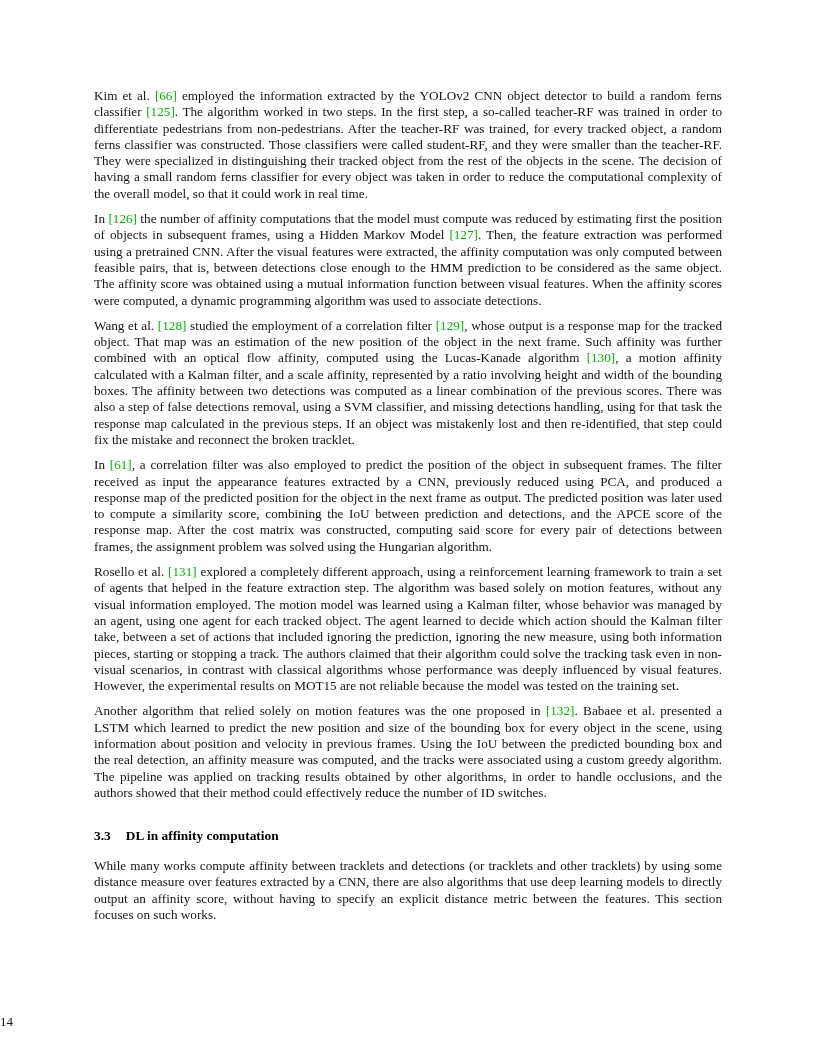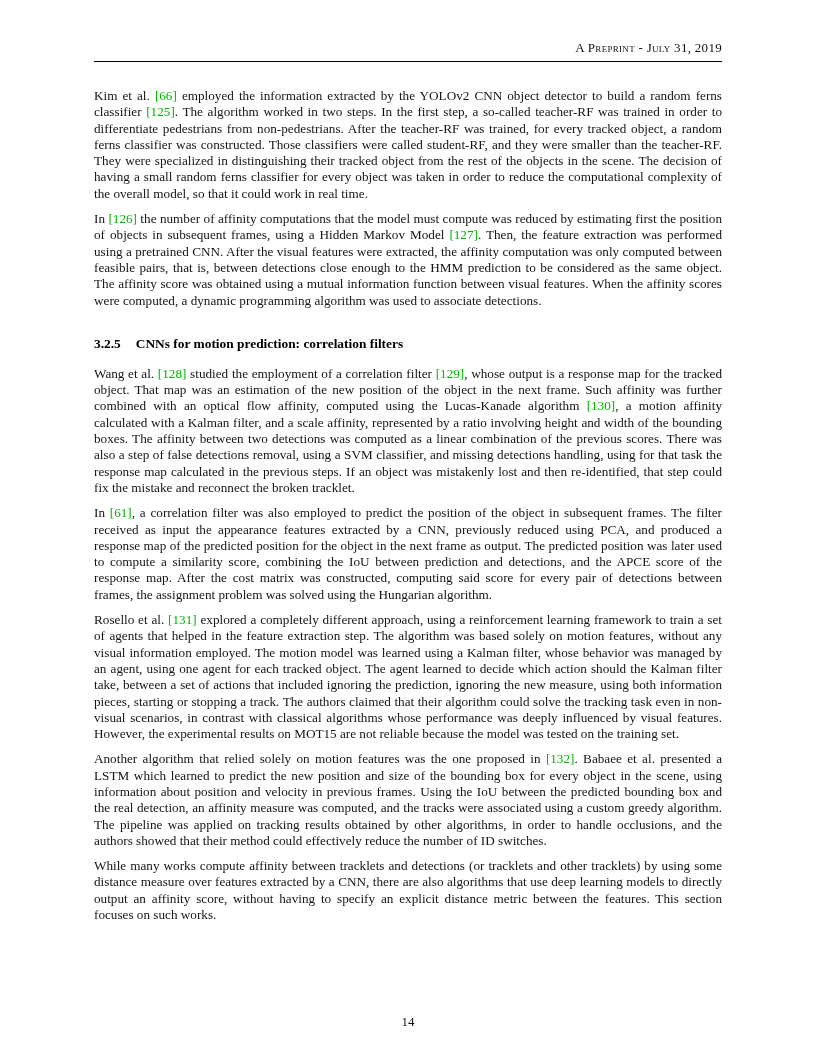--- a/index.html
+++ b/index.html
@@ -60,41 +60,37 @@
   }
   .citation {
     color: var(--cite-color, #00b400);
     cursor: pointer;
   }
   .footer {
     position: absolute;
     bottom: 26px;
     left: 0;
     right: 0;
-    text-align: center;
+    text-align: left;
     font-size: 13px;
     color: #141414;
   }
 </style>
 </head>
 <body>
 
 <div class="page">
-  <div class="header">
-    <div class="running-head">A Preprint - July 31, 2019</div>
-    <hr class="header-rule">
-  </div>
 
   <main class="content" id="content">
       <p class="para">Kim et al. <span class="citation">[66]</span> employed the information extracted by the YOLOv2 CNN object detector to build a random ferns classifier <span class="citation">[125]</span>. The algorithm worked in two steps. In the first step, a so-called teacher-RF was trained in order to differentiate pedestrians from non-pedestrians. After the teacher-RF was trained, for every tracked object, a random ferns classifier was constructed. Those classifiers were called student-RF, and they were smaller than the teacher-RF. They were specialized in distinguishing their tracked object from the rest of the objects in the scene. The decision of having a small random ferns classifier for every object was taken in order to reduce the computational complexity of the overall model, so that it could work in real time.</p>
       <p class="para">In <span class="citation">[126]</span> the number of affinity computations that the model must compute was reduced by estimating first the position of objects in subsequent frames, using a Hidden Markov Model <span class="citation">[127]</span>. Then, the feature extraction was performed using a pretrained CNN. After the visual features were extracted, the affinity computation was only computed between feasible pairs, that is, between detections close enough to the HMM prediction to be considered as the same object. The affinity score was obtained using a mutual information function between visual features. When the affinity scores were computed, a dynamic programming algorithm was used to associate detections.</p>
-      <h3 class="section-heading"><span class="heading-number">3.2.5</span><span class="heading-title">CNNs for motion prediction: correlation filters</span></h3>
       <p class="para">Wang et al. <span class="citation">[128]</span> studied the employment of a correlation filter <span class="citation">[129]</span>, whose output is a response map for the tracked object. That map was an estimation of the new position of the object in the next frame. Such affinity was further combined with an optical flow affinity, computed using the Lucas-Kanade algorithm <span class="citation">[130]</span>, a motion affinity calculated with a Kalman filter, and a scale affinity, represented by a ratio involving height and width of the bounding boxes. The affinity between two detections was computed as a linear combination of the previous scores. There was also a step of false detections removal, using a SVM classifier, and missing detections handling, using for that task the response map calculated in the previous steps. If an object was mistakenly lost and then re-identified, that step could fix the mistake and reconnect the broken tracklet.</p>
       <p class="para">In <span class="citation">[61]</span>, a correlation filter was also employed to predict the position of the object in subsequent frames. The filter received as input the appearance features extracted by a CNN, previously reduced using PCA, and produced a response map of the predicted position for the object in the next frame as output. The predicted position was later used to compute a similarity score, combining the IoU between prediction and detections, and the APCE score of the response map. After the cost matrix was constructed, computing said score for every pair of detections between frames, the assignment problem was solved using the Hungarian algorithm.</p>
       <p class="para">Rosello et al. <span class="citation">[131]</span> explored a completely different approach, using a reinforcement learning framework to train a set of agents that helped in the feature extraction step. The algorithm was based solely on motion features, without any visual information employed. The motion model was learned using a Kalman filter, whose behavior was managed by an agent, using one agent for each tracked object. The agent learned to decide which action should the Kalman filter take, between a set of actions that included ignoring the prediction, ignoring the new measure, using both information pieces, starting or stopping a track. The authors claimed that their algorithm could solve the tracking task even in non-visual scenarios, in contrast with classical algorithms whose performance was deeply influenced by visual features. However, the experimental results on MOT15 are not reliable because the model was tested on the training set.</p>
       <p class="para">Another algorithm that relied solely on motion features was the one proposed in <span class="citation">[132]</span>. Babaee et al. presented a LSTM which learned to predict the new position and size of the bounding box for every object in the scene, using information about position and velocity in previous frames. Using the IoU between the predicted bounding box and the real detection, an affinity measure was computed, and the tracks were associated using a custom greedy algorithm. The pipeline was applied on tracking results obtained by other algorithms, in order to handle occlusions, and the authors showed that their method could effectively reduce the number of ID switches.</p>
+      <h3 class="section-heading"><span class="heading-number">3.3</span><span class="heading-title">DL in affinity computation</span></h3>
       <p class="para">While many works compute affinity between tracklets and detections (or tracklets and other tracklets) by using some distance measure over features extracted by a CNN, there are also algorithms that use deep learning models to directly output an affinity score, without having to specify an explicit distance metric between the features. This section focuses on such works.</p>
     </main>
 
   <div class="footer">
     <span>14</span>
   </div>
 </div>
 
 </body></html>

